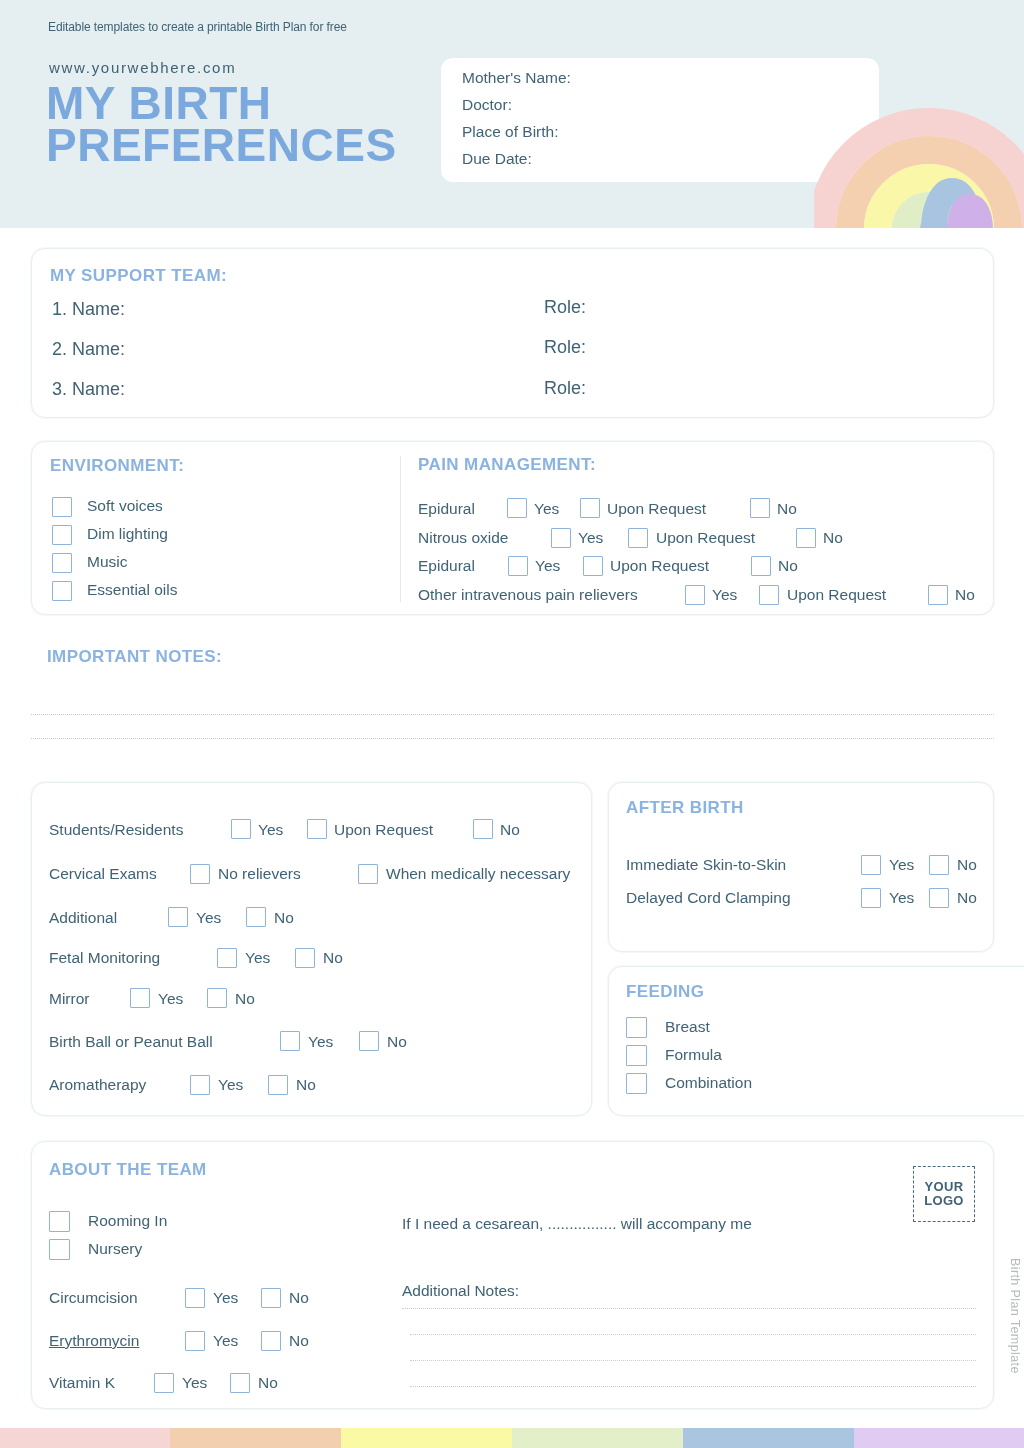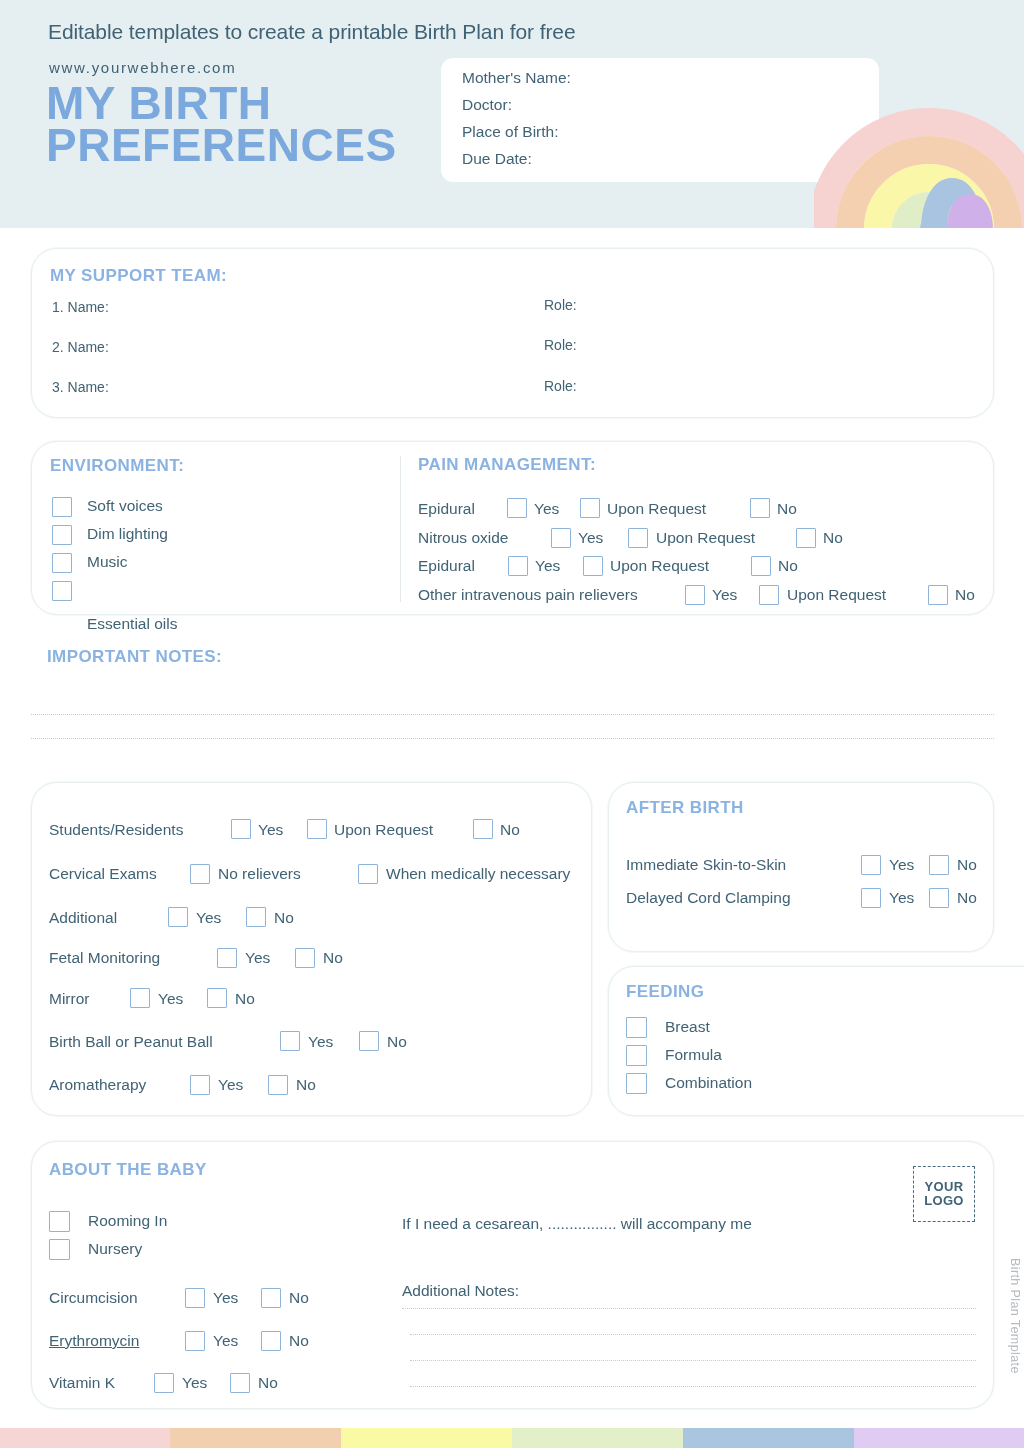--- a/index.html
+++ b/index.html
@@ -24,21 +24,21 @@
     position: absolute;
     left: 0; top: 0;
     width: 1024px; height: 228px;
     background: #e5eef0;
     overflow: hidden;
   }
 
   .tagline {
     position: absolute;
     left: 48px; top: 20px;
-    font-size: 21px;
+    font-size: 12px;
     color: #3f6274;
     letter-spacing: -0.1px;
   }
 
   .weburl {
     position: absolute;
     left: 49px; top: 59px;
     font-size: 15px;
     color: #3f6274;
     letter-spacing: 1.7px;
@@ -78,42 +78,42 @@
     position: absolute;
     right: -20px; top: 24px;
     width: 230px; height: 205px;
   }
 
   
   .card {
     position: absolute;
     background: #ffffff;
     border: 1px solid #e7eff0;
-    border-radius: 26px;
+    border-radius: 14px;
     box-shadow: 0 0 0 1px rgba(231,239,240,0.45);
   }
 
   .sect-head {
     position: absolute;
     font-size: 17px;
     font-weight: 800;
     color: #8ab3e2;
     letter-spacing: 0.4px;
   }
 
   .lbl {
     position: absolute;
     font-size: 15.5px;
     color: #3f6274;
     white-space: nowrap;
   }
 
   .lbl-sm {
     position: absolute;
-    font-size: 14px;
+    font-size: 18px;
     color: #3f6274;
     white-space: nowrap;
   }
 
   .cbx {
     position: absolute;
     width: 20px; height: 20px;
     border: 1.3px solid #8fb4d9;
     background: #ffffff;
     border-radius: 1px;
@@ -255,21 +255,21 @@
     <div class="cbx" style="left:20px; top:55px;"></div>
     <div class="lbl" style="left:55px; top:55px;">Soft voices</div>
 
     <div class="cbx" style="left:20px; top:83px;"></div>
     <div class="lbl" style="left:55px; top:83px;">Dim lighting</div>
 
     <div class="cbx" style="left:20px; top:111px;"></div>
     <div class="lbl" style="left:55px; top:111px;">Music</div>
 
     <div class="cbx" style="left:20px; top:139px;"></div>
-    <div class="lbl" style="left:55px; top:139px;margin-top:34px;">Essential oils</div>
+    <div class="lbl" style="left:55px; top:139px;">Essential oils</div>
 
     <div class="sect-head" style="left:386px; top:13px;">PAIN MANAGEMENT:</div>
 
     <div class="lbl" style="left:386px; top:58px;">Epidural</div>
     <div class="cbx" style="left:475px; top:56px;"></div>
     <div class="lbl" style="left:502px; top:58px;">Yes</div>
     <div class="cbx" style="left:548px; top:56px;"></div>
     <div class="lbl" style="left:575px; top:58px;">Upon Request</div>
     <div class="cbx" style="left:718px; top:56px;"></div>
     <div class="lbl" style="left:745px; top:58px;">No</div>
@@ -373,21 +373,21 @@
     <div class="lbl" style="left:56px; top:51px;">Breast</div>
 
     <div class="cbx-lg" style="left:17px; top:78px;"></div>
     <div class="lbl" style="left:56px; top:79px;text-align:right;">Formula</div>
 
     <div class="cbx-lg" style="left:17px; top:106px;"></div>
     <div class="lbl" style="left:56px; top:107px;">Combination</div>
   </div>
 
   <div id="baby-card" class="card">
-    <div class="sect-head" style="left:17px; top:18px;">ABOUT THE BABY</div>
+    <div class="sect-head" style="left:17px; top:18px;">ABOUT THE TEAM</div>
 
     <div class="cbx-lg" style="left:17px; top:69px;"></div>
     <div class="lbl" style="left:56px; top:70px;">Rooming In</div>
 
     <div class="cbx-lg" style="left:17px; top:97px;"></div>
     <div class="lbl" style="left:56px; top:98px;">Nursery</div>
 
     <div class="lbl" style="left:17px; top:147px;">Circumcision</div>
     <div class="cbx" style="left:153px; top:146px;"></div>
     <div class="lbl" style="left:181px; top:147px;">Yes</div>

